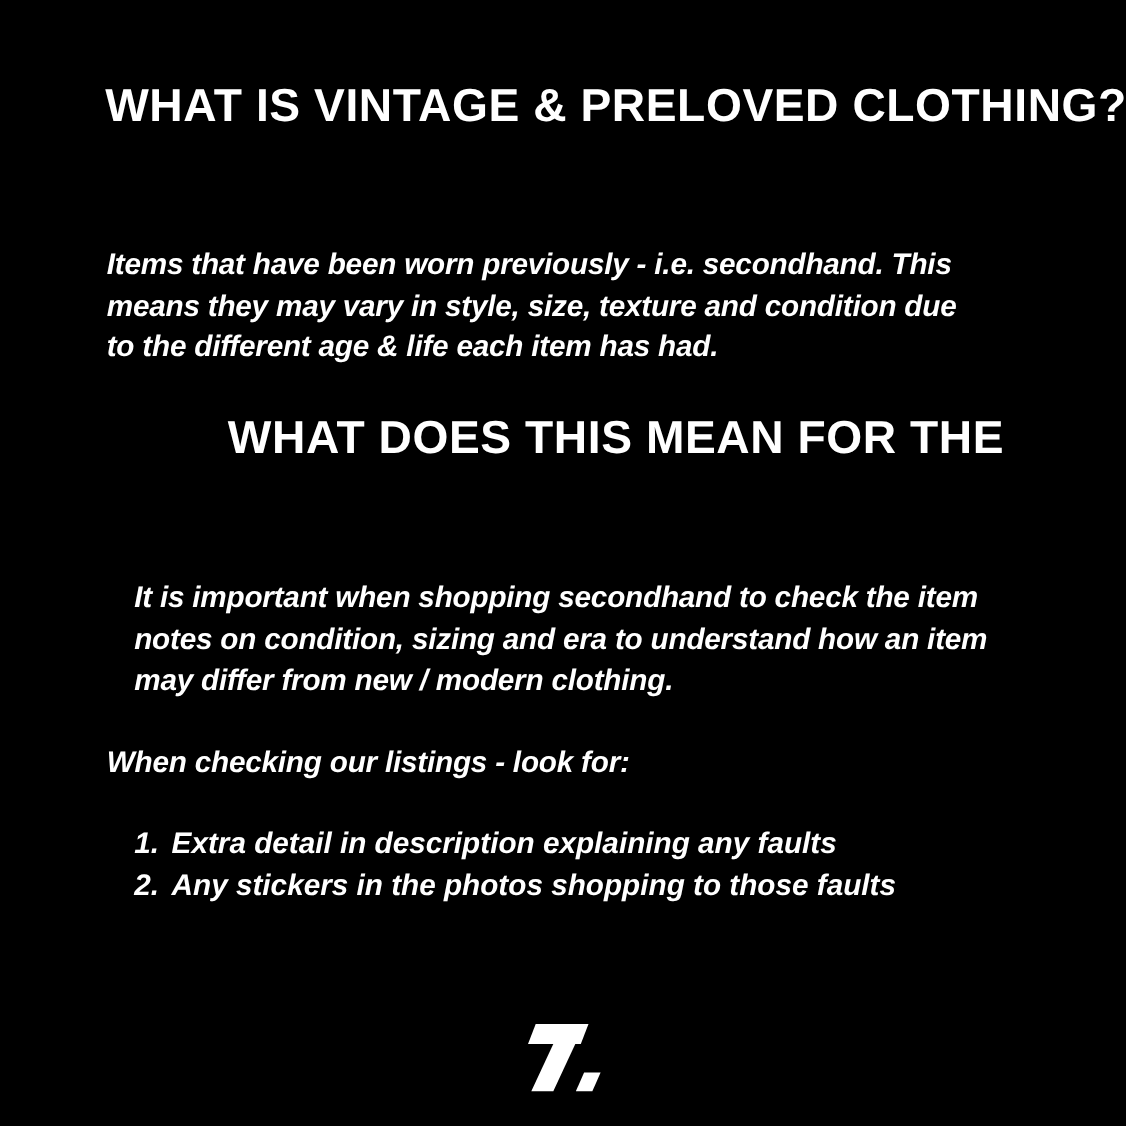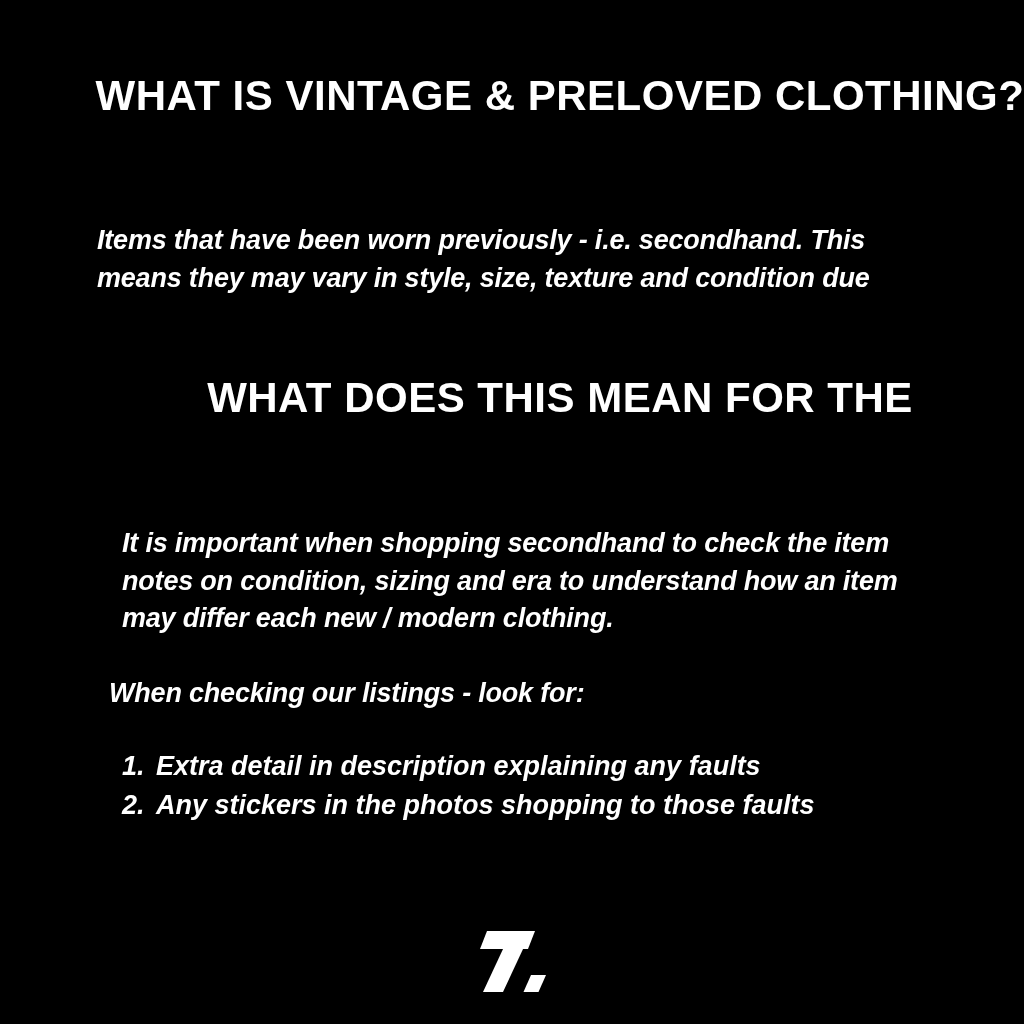--- a/index.html
+++ b/index.html
@@ -68,33 +68,34 @@
 </head>
 <body>
 
 <div id="canvas">
 
   <div class="heading" style="top: 72px;">WHAT IS VINTAGE &amp; PRELOVED CLOTHING?</div>
 
   <div class="body-block" style="left: 97px; top: 190px; margin-top: 32px;">
     <span class="line">Items that have been worn previously - i.e. secondhand. This</span>
     <span class="line">means they may vary in style, size, texture and condition due</span>
+    <span class="line">to the different age &amp; life each item has had.</span>
   </div>
 
   <div class="heading" style="top: 374px;">
     <span class="hline">WHAT DOES THIS MEAN FOR THE</span>
   </div>
 
   <div class="body-block" style="left: 97px; top: 525px; margin-left: 25px;">
     <span class="line">It is important when shopping secondhand to check the item</span>
     <span class="line">notes on condition, sizing and era to understand how an item</span>
-    <span class="line">may differ each new / modern clothing.</span>
+    <span class="line">may differ from new / modern clothing.</span>
   </div>
 
-  <div class="body-block" style="left: 97px; top: 675px; margin-left: 12px;">
+  <div class="body-block" style="left: 97px; top: 675px;">
     <span class="line">When checking our listings - look for:</span>
   </div>
 
   <div class="checklist" style="left: 122px; top: 747px;">
     <div class="item">
       <span class="num">1.</span>
       <span class="txt">Extra detail in description explaining any faults</span>
     </div>
     <div class="item">
       <span class="num">2.</span>

